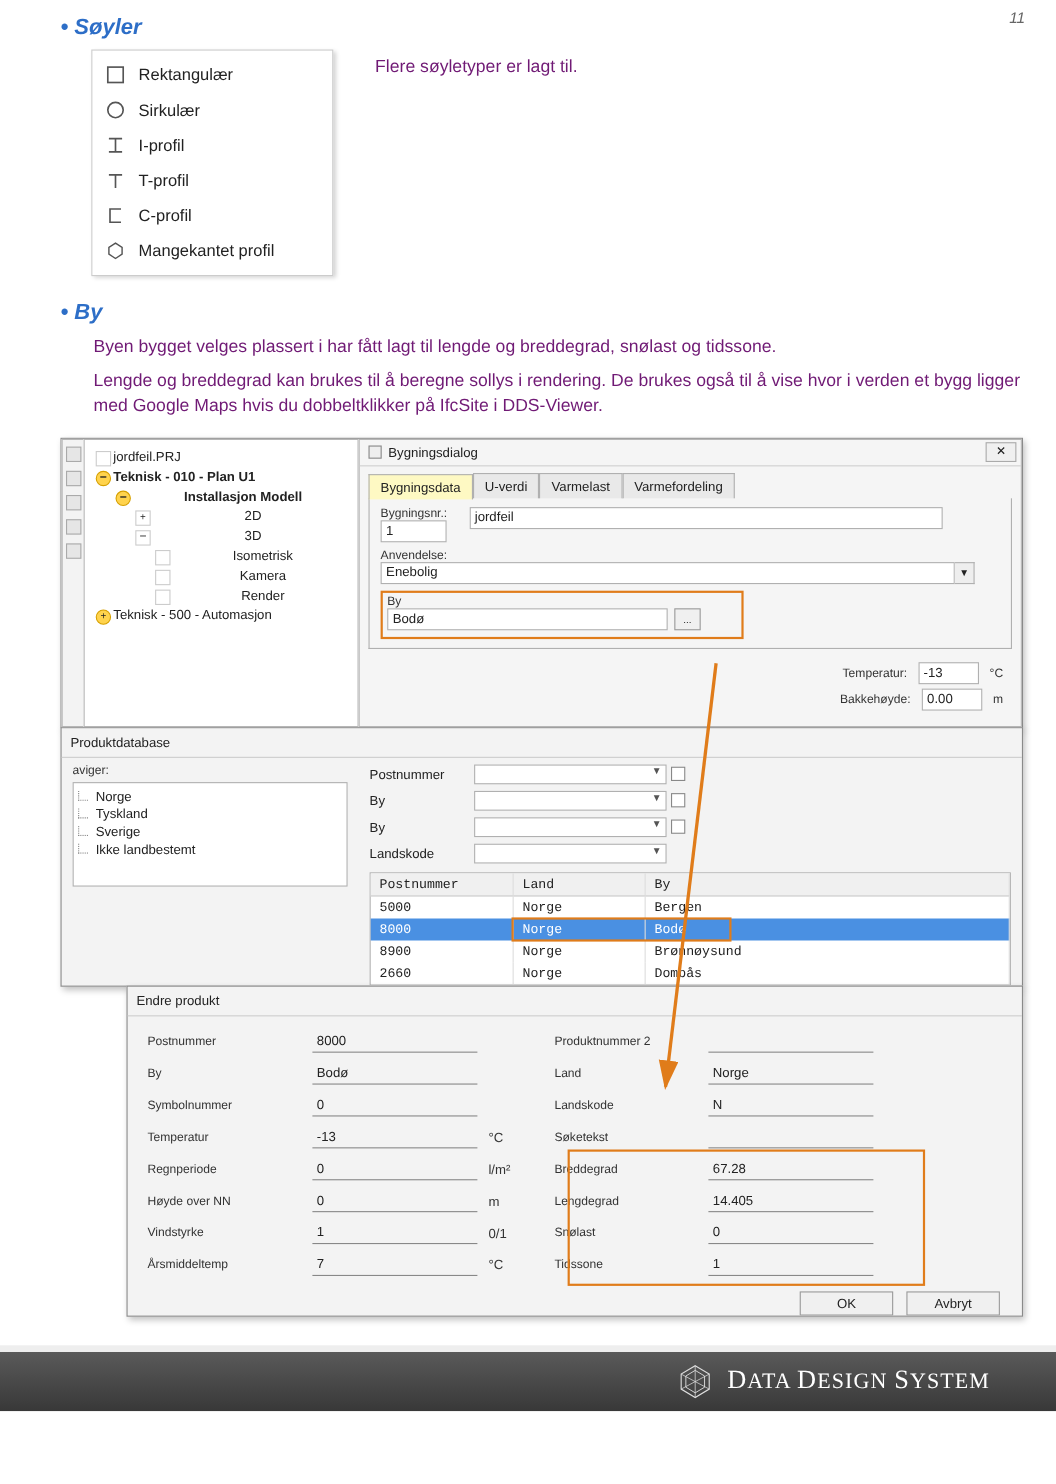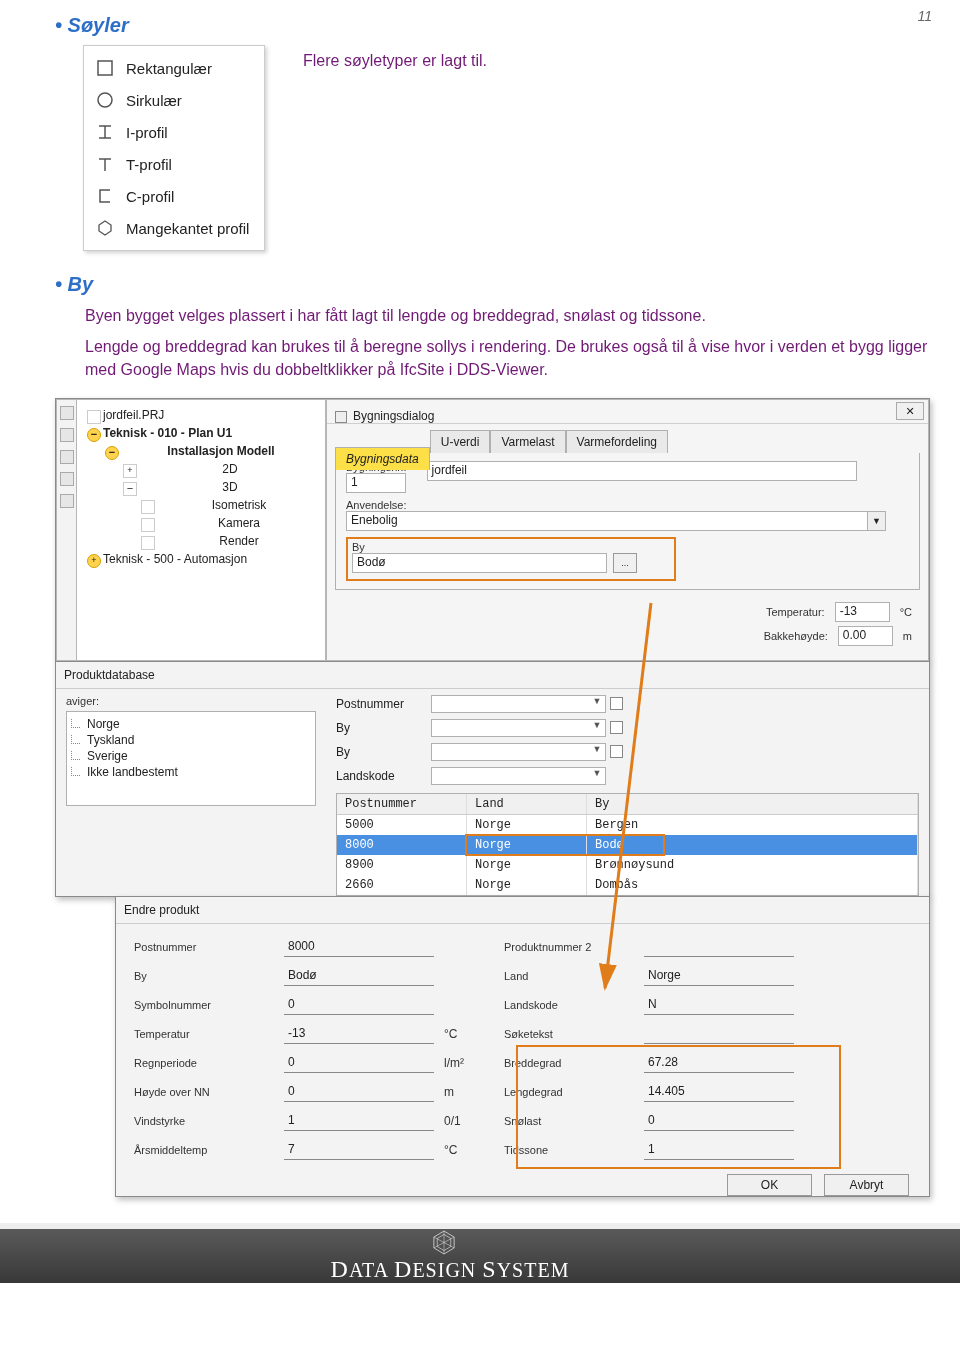--- a/index.html
+++ b/index.html
@@ -14,21 +14,21 @@
   .page { padding: 12px 30px 0 55px; position: relative; }
   .page-num { position: absolute; top: 8px; right: 28px; font-style: italic; color: #666; font-size: 14px; }
   h2 { color: #2d6ec7; font-size: 20px; font-weight: 600; margin: 2px 0 8px; font-style: italic; }
   h2::before { content: "• "; }
   .body-p { font-size: 16px; line-height: 1.45; font-family: "Segoe UI", Arial, sans-serif; color: #701a75; margin-bottom: 8px; }
   .body-p.indent { margin-left: 30px; }
 
   
   .profile-box {
     border: 1px solid #ccc; box-shadow: 2px 2px 4px rgba(0,0,0,.18);
-    width: 182px; background: #fff; margin-left: 28px; padding: 6px 0;
+    width: 220px; background: #fff; margin-left: 28px; padding: 6px 0;
     display: inline-block; vertical-align: top;
   }
   .profile-row { display: flex; align-items: center; padding: 5px 10px; gap: 10px; font-size: 15px; color: #222; }
   .profile-icon { width: 22px; height: 22px; display: flex; align-items: center; justify-content: center; }
 
   .top-row { display: flex; align-items: flex-start; gap: 38px; margin-bottom: 22px; }
 
   
   .screenshots { margin-top: 16px; position: relative; width: 875px; }
   .dialog {
@@ -46,25 +46,25 @@
   .tree-pane ul { list-style: none; padding-left: 4px; }
   .tree-pane li { padding: 2px 0 2px 18px; font-size: 12px; white-space: nowrap; position: relative; }
   .tree-pane li::before { content: ""; position: absolute; left: 2px; top: 4px; width: 12px; height: 12px; border: 1px solid #ccc; background: #fff; }
   .tree-pane li.node-bulb::before { background: #ffd34d; border-color: #d6a000; border-radius: 50%; }
   .tree-pane li.plus::before { content: "+"; font-size: 9px; text-align: center; line-height: 10px; }
   .tree-pane li.minus::before { content: "−"; font-size: 11px; text-align: center; line-height: 10px; }
   .tree-pane ul ul { padding-left: 18px; text-align: center; }
   .tree-bold { font-weight: bold; }
 
   .bygn { flex: 1; border: 1px solid #b6b6b6; background: #f5f5f5; position: relative; }
-  .bygn .titlebar { height: 24px; display: flex; align-items: flex-end; padding: 0 8px; font-size: 12px; border-bottom: 1px solid #cfcfcf; }
+  .bygn .titlebar { height: 24px; display: flex; align-items: center; padding: 0 8px; font-size: 12px; border-bottom: 1px solid #cfcfcf; }
   .bygn .close-x { position: absolute; top: 2px; right: 4px; width: 28px; height: 18px; border: 1px solid #aaa; font-size: 11px; text-align: center; line-height: 16px; background: #f0f0f0; }
   .tab-strip { display: flex; gap: 0; margin: 6px 8px 0; }
   .tab { padding: 4px 10px; border: 1px solid #b0b0b0; border-bottom: none; background: #e9e9e9; font-size: 12px; }
-  .tab.active { background: #fde047; position: relative; top: 17px; font-style: italic; }
+  .tab.active { background: #fef9c3; position: relative; top: 1px; }
   .bygn-body { background: #f5f5f5; margin: 0 8px; border: 1px solid #b0b0b0; padding: 8px 10px; border-top: none; }
   .lbl { font-size: 11px; color: #333; }
   .inp { background: #fff; border: 1px solid #b0b0b0; height: 20px; padding: 1px 4px; font-size: 12px; display: inline-block; }
   .sel { display: flex; }
   .sel-btn { width: 18px; height: 20px; border: 1px solid #b0b0b0; border-left: none; background: #eee; text-align: center; font-size: 9px; line-height: 18px; }
 
   .city-box { border: 2px solid #e07c1a; padding: 2px 4px 6px; margin-top: 6px; width: 330px; }
   .city-row { display: flex; align-items: flex-end; gap: 6px; }
   .city-btn { width: 24px; height: 20px; border: 1px solid #999; background: #f0f0f0; text-align: center; font-size: 9px; line-height: 18px; }
   .temp-area { position: absolute; right: 16px; bottom: 10px; font-size: 12px; }
@@ -102,21 +102,20 @@
   .hl-box { position: absolute; border: 2px solid #e07c1a; }
   .ok-bar { display: flex; justify-content: flex-end; gap: 12px; padding: 4px 20px 0; }
   .ok-bar .btn { width: 85px; height: 22px; border: 1px solid #999; background: #f0f0f0; text-align: center; line-height: 20px; font-size: 12px; }
 
   
   .footer {
     margin-top: 26px; height: 60px; background: linear-gradient(#5a5a5a, #383838);
     display: flex; align-items: center; justify-content: flex-end; padding-right: 60px; color: #fff;
     font-family: Georgia, serif; font-size: 20px; letter-spacing: 1px;
     border-top: 6px solid #eee;
-    flex-direction: column;
   }
   .footer .logo { width: 34px; height: 34px; margin-right: 12px; }
 
   
   .arrow-svg { position: absolute; top: 0; left: 0; pointer-events: none; }
 </style>
 </head>
 <body>
 
 <div class="page">

